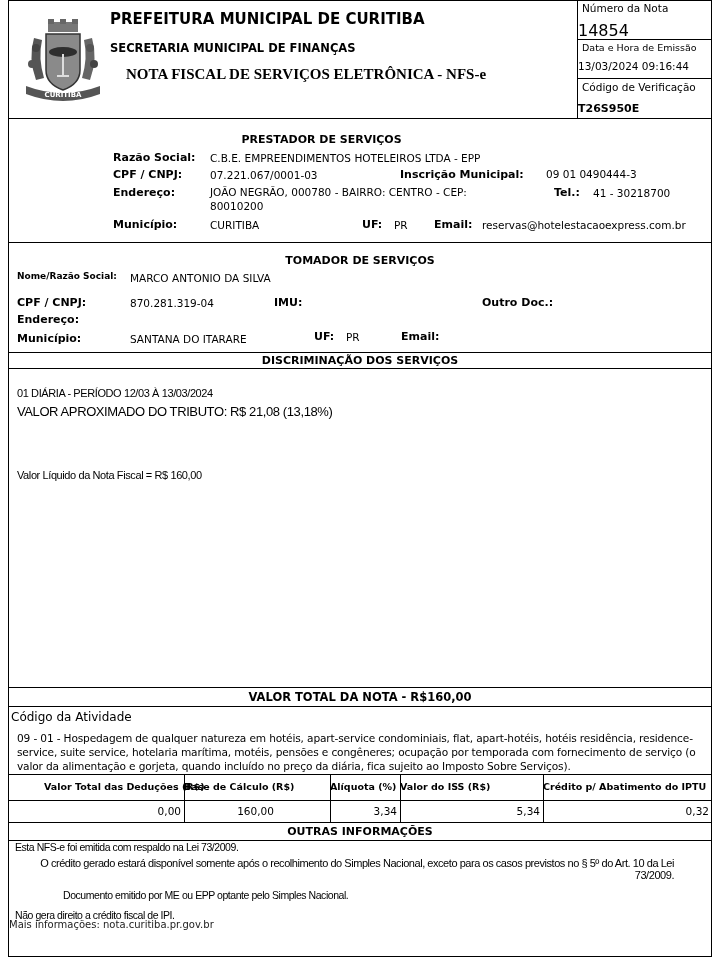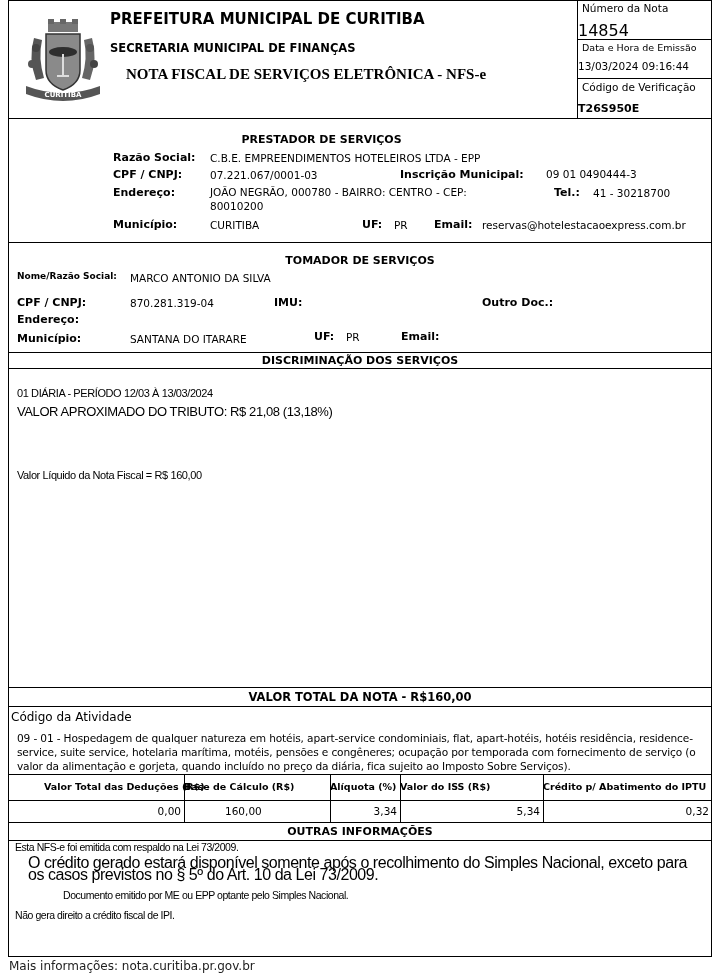--- a/index.html
+++ b/index.html
@@ -130,27 +130,27 @@
 <div class="vline" style="left:400px; top:774px; height:49px;"></div>
 <div class="vline" style="left:543px; top:774px; height:49px;"></div>
 
 <div class="abs b center" style="left:8px; top:781px; width:176px; font-size:9.5px;padding-left:36px;">Valor Total das Deduções (R$)</div>
 <div class="abs b center" style="left:184px; top:781px; width:146px; font-size:9.5px;">Base de Cálculo (R$)</div>
 <div class="abs b center" style="left:330px; top:781px; width:70px; font-size:9.5px;">Alíquota (%)</div>
 <div class="abs b center" style="left:400px; top:781px; width:143px; font-size:9.5px;">Valor do ISS (R$)</div>
 <div class="abs b center" style="left:543px; top:781px; width:169px; font-size:9.5px;">Crédito p/ Abatimento do IPTU</div>
 
 <div class="abs" style="left:8px; top:805px; width:173px; text-align:right; font-size:10.5px;">0,00</div>
-<div class="abs" style="left:184px; top:805px; width:143px; text-align:left; font-size:10.5px;padding-left:41px;">160,00</div>
+<div class="abs" style="left:184px; top:805px; width:143px; text-align:center; font-size:10.5px;">160,00</div>
 <div class="abs" style="left:330px; top:805px; width:67px; text-align:right; font-size:10.5px;">3,34</div>
 <div class="abs" style="left:400px; top:805px; width:140px; text-align:right; font-size:10.5px;">5,34</div>
 <div class="abs" style="left:543px; top:805px; width:166px; text-align:right; font-size:10.5px;">0,32</div>
 
 <div class="box" style="left:8px; top:822px; width:704px; height:19px;"></div>
 <div class="abs sec-title" style="left:8px; top:825px; width:704px;">OUTRAS INFORMAÇÕES</div>
 
 <div class="box" style="left:8px; top:840px; width:704px; height:117px;"></div>
 <div class="abs narrow" style="left:15px; top:841px; font-size:10.5px; letter-spacing:-0.45px;">Esta NFS-e foi emitida com respaldo na Lei 73/2009.</div>
-<div class="abs narrow" style="left:28px; top:857px; width:665px; font-size:16px; line-height:12px; letter-spacing:-0.45px;">O crédito gerado estará disponível somente após o recolhimento do Simples Nacional,  exceto para os casos previstos no § 5º do Art. 10 da Lei 73/2009.</div>
+<div class="abs narrow" style="left:9px; top:857px; width:665px; font-size:11px; line-height:12px; letter-spacing:-0.45px;text-align:right;">O crédito gerado estará disponível somente após o recolhimento do Simples Nacional,  exceto para os casos previstos no § 5º do Art. 10 da Lei 73/2009.</div>
 <div class="abs narrow" style="left:15px; top:889px; font-size:10.5px; letter-spacing:-0.45px;padding-left:48px;">Documento emitido por ME ou EPP optante pelo Simples Nacional.</div>
 <div class="abs narrow" style="left:15px; top:909px; font-size:10.5px; letter-spacing:-0.45px;">Não gera direito a crédito fiscal de IPI.</div>
 
-<div class="abs" style="left:9px; top:959px; font-size:12px; color:#222;">Mais informações: nota.curitiba.pr.gov.br</div>
+<div class="abs" style="left:9px; top:919px; font-size:10px; color:#222;">Mais informações: nota.curitiba.pr.gov.br</div>
 
 </body></html>

